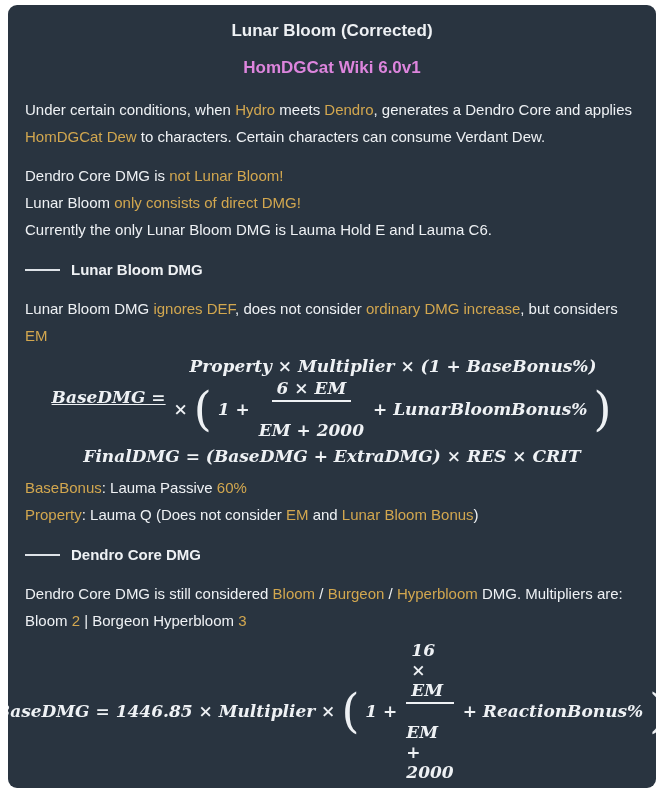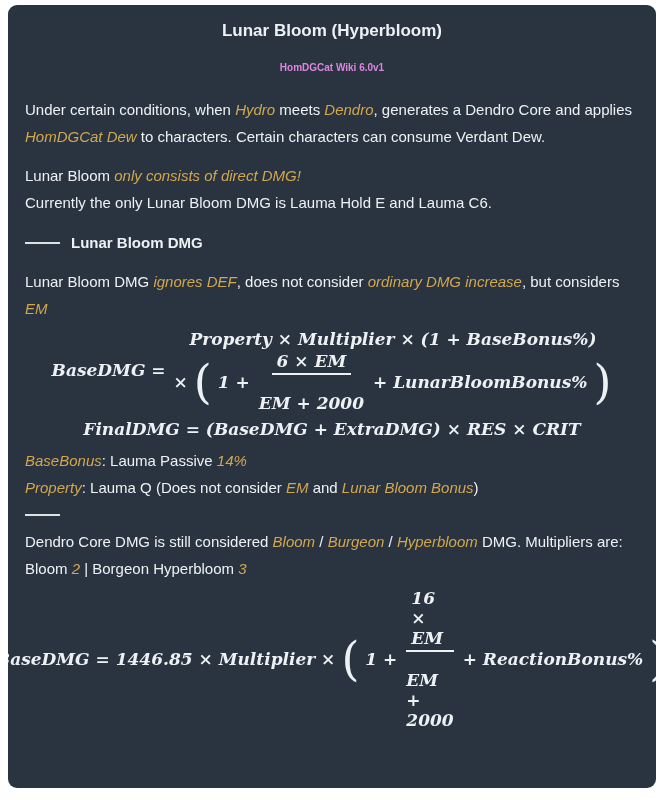--- a/index.html
+++ b/index.html
@@ -27,39 +27,39 @@
     overflow:hidden;
   }
   .title{
     text-align:center;
     font-size:17px;
     line-height:24px;
     font-weight:700;
   }
   .subtitle{
     text-align:center;
-    font-size:10px;
+    font-size:17px;
     line-height:20px;
     font-weight:700;
     color:var(--pink);
     margin-top:15px;
   }
   .para{
     font-size:15px;
     line-height:27px;
     margin:0;
   }
   .mt18{margin-top:18px;}
   .mt13{margin-top:13px;}
   .mt12{margin-top:12px;}
   .mt8{margin-top:8px;}
   .mt7{margin-top:7px;}
   .mt6{margin-top:6px;}
   .mt5{margin-top:5px;}
-  .c-gold{color:var(--gold);font-style:italic;}
+  .c-gold{color:var(--gold);}
   .section-heading{
     display:flex;
     align-items:center;
     font-size:15px;
     line-height:27px;
     font-weight:700;
   }
   .dash-line{
     display:inline-block;
     width:35px;
@@ -72,21 +72,21 @@
     font-family:"DejaVu Serif", serif;
     font-style:italic;
     font-weight:700;
     font-size:17px;
     color:var(--text);
     display:flex;
     justify-content:center;
     align-items:center;
   }
   .formula .m{white-space:pre;}
-  .lhs{margin-right:8px;}
+  .lhs{margin-right:8px;text-decoration:underline;}
   .stack{
     display:flex;
     flex-direction:column;
     align-items:center;
   }
   .stack .row1{line-height:24px;}
   .row2{
     display:flex;
     align-items:center;
     gap:5px;
@@ -107,26 +107,27 @@
     line-height:44px;
     margin:0 1px;
   }
   .fgap{display:inline-flex;align-items:center;gap:5px;}
 </style>
 </head>
 <body>
 
 <div class="card">
 
-  <div class="title">Lunar Bloom (Hyperbloom)</div>
+  <div class="title">Lunar Bloom (Corrected)</div>
   <div class="subtitle">HomDGCat Wiki 6.0v1</div>
 
   <p class="para mt18"><span>Under certain conditions, when </span><span class="c-gold">Hydro</span><span> meets </span><span class="c-gold">Dendro</span><span>, generates a Dendro Core and applies </span><span class="c-gold">HomDGCat Dew</span><span> to characters. Certain characters can consume Verdant Dew.</span></p>
 
   <div class="para mt12">
+    <div><span>Dendro Core DMG is </span><span class="c-gold">not Lunar Bloom!</span></div>
     <div><span>Lunar Bloom </span><span class="c-gold">only consists of direct DMG!</span></div>
     <div><span>Currently the only Lunar Bloom DMG is Lauma Hold E and Lauma C6.</span></div>
   </div>
 
   <div class="section-heading mt13">
     <span class="dash-line"></span>
     <span>Lunar Bloom DMG</span>
   </div>
 
   <p class="para mt12"><span>Lunar Bloom DMG </span><span class="c-gold">ignores DEF</span><span>, does not consider </span><span class="c-gold">ordinary DMG increase</span><span>, but considers </span><span class="c-gold">EM</span></p>
@@ -147,26 +148,27 @@
         <span class="bigparen">)</span>
       </span>
     </span>
   </div>
 
   <div class="formula mt6">
     <span class="m">FinalDMG = (BaseDMG + ExtraDMG) × RES × CRIT</span>
   </div>
 
   <div class="para mt8">
-    <div><span class="c-gold">BaseBonus</span><span>: Lauma Passive </span><span class="c-gold">14%</span></div>
+    <div><span class="c-gold">BaseBonus</span><span>: Lauma Passive </span><span class="c-gold">60%</span></div>
     <div><span class="c-gold">Property</span><span>: Lauma Q (Does not consider </span><span class="c-gold">EM</span><span> and </span><span class="c-gold">Lunar Bloom Bonus</span><span>)</span></div>
   </div>
 
   <div class="section-heading mt13">
     <span class="dash-line"></span>
+    <span>Dendro Core DMG</span>
   </div>
 
   <p class="para mt12"><span>Dendro Core DMG is still considered </span><span class="c-gold">Bloom</span><span> / </span><span class="c-gold">Burgeon</span><span> / </span><span class="c-gold">Hyperbloom</span><span> DMG. Multipliers are: Bloom </span><span class="c-gold">2</span><span> | Borgeon Hyperbloom </span><span class="c-gold">3</span></p>
 
   <div class="formula mt6">
     <span class="fgap">
       <span class="m">BaseDMG = 1446.85 × Multiplier ×</span>
       <span class="bigparen">(</span>
       <span class="m">1 +</span>
       <span class="frac">

